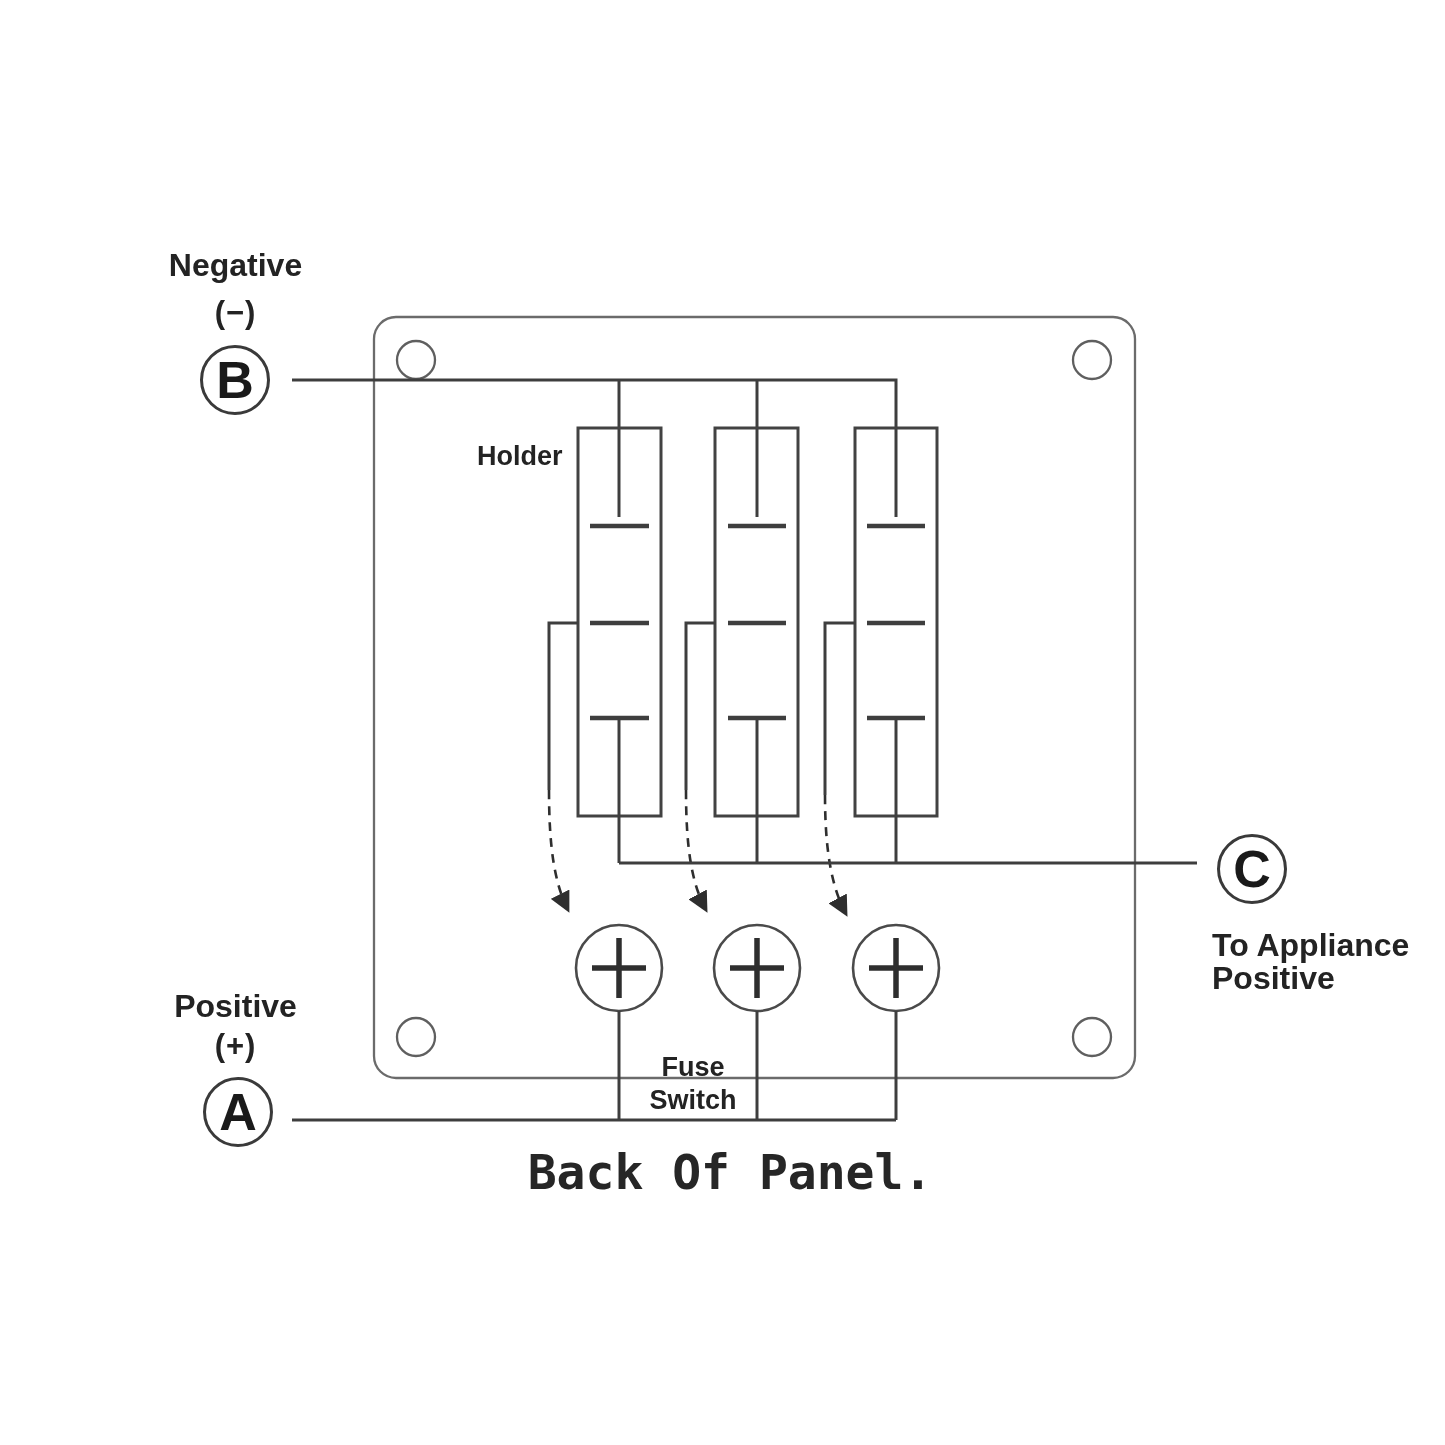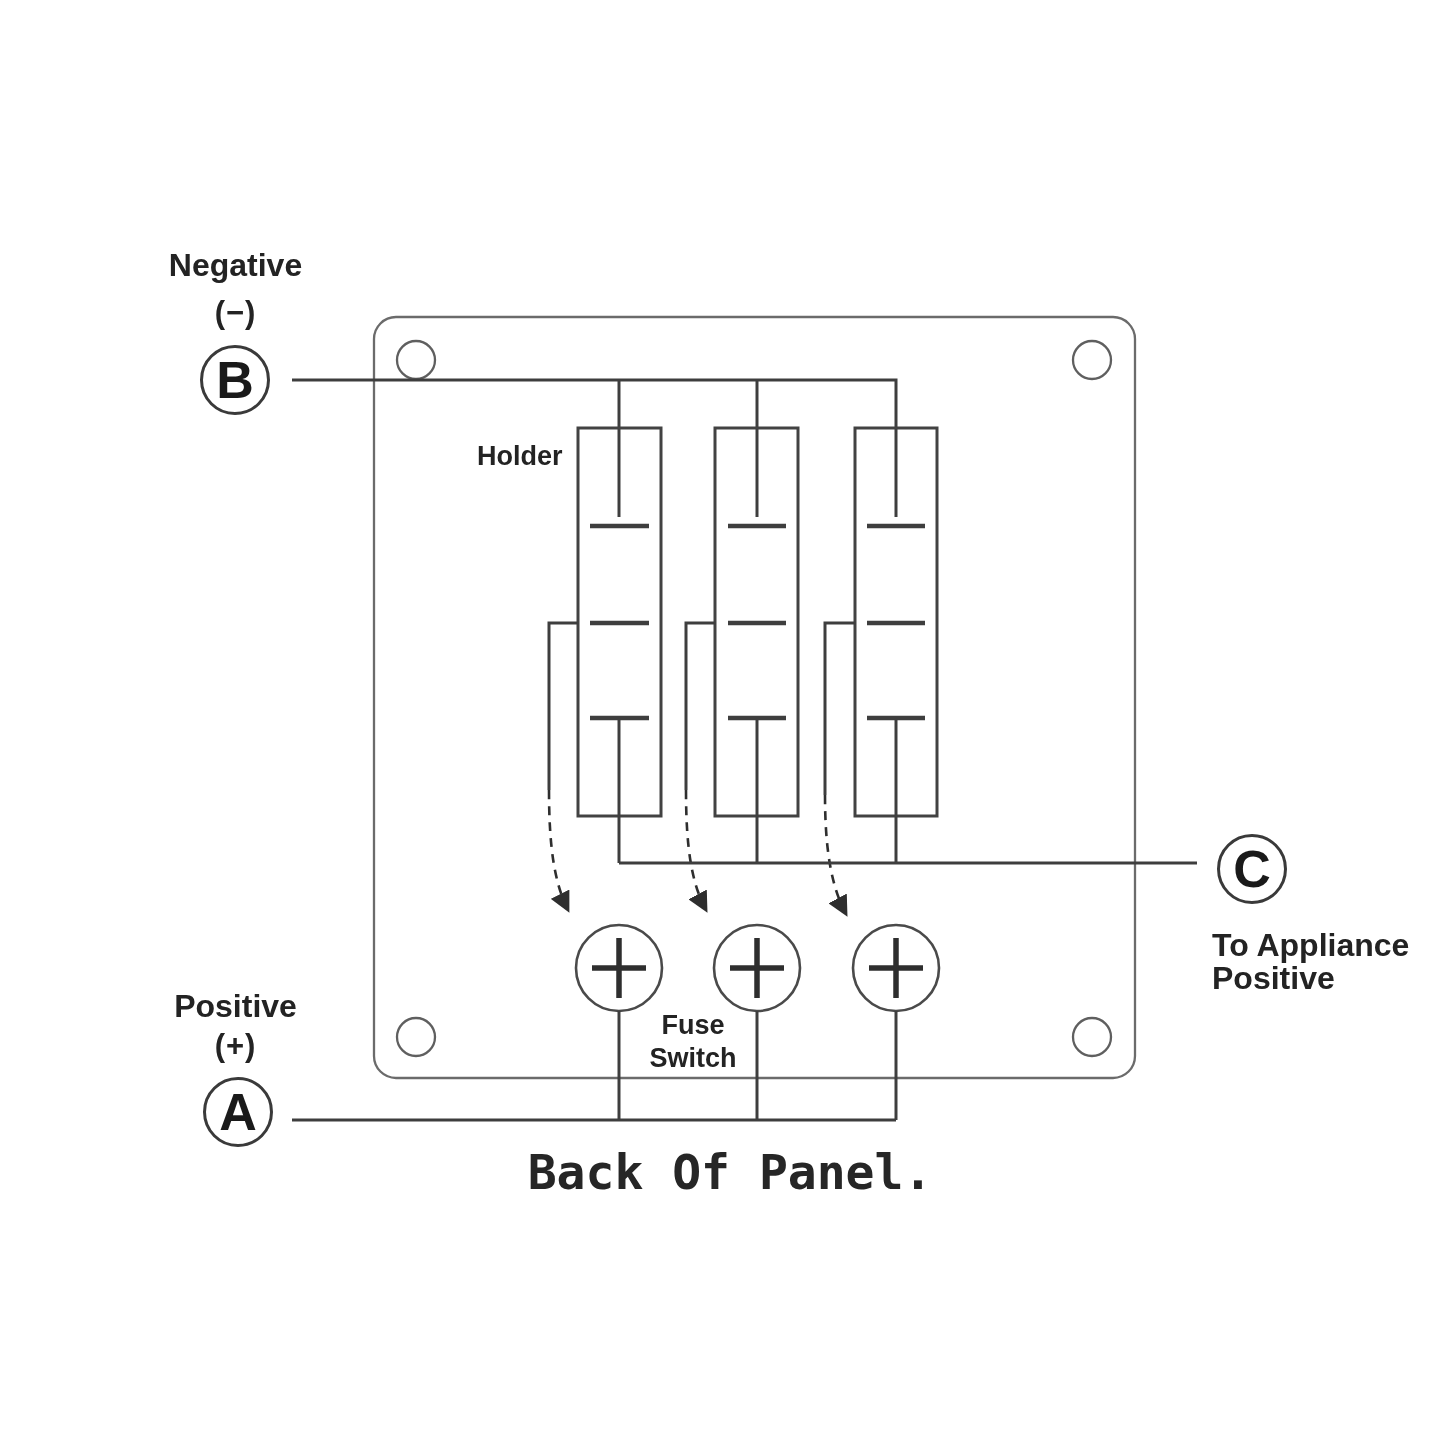--- a/index.html
+++ b/index.html
@@ -138,21 +138,21 @@
   </svg>
 
   <div class="lbl center name-label" style="left:168px; top:249px; width:135px;">Negative</div>
   <div class="lbl center polarity-label" style="left:168px; top:297px; width:135px;">(−)</div>
   <div class="terminal-circle" style="left:200px; top:345px;">
     <span>B</span>
   </div>
 
   <div class="lbl name-label" style="left:477px; top:443px; font-size:27px;">Holder</div>
 
-  <div class="lbl center name-label" style="left:628px; top:1009px; width:130px; line-height:33px; font-size:27px;">
+  <div class="lbl center name-label" style="left:628px; top:1051px; width:130px; line-height:33px; font-size:27px;">
     <div>Fuse</div>
     <div>Switch</div>
   </div>
 
   <div class="terminal-circle" style="left:1217px; top:834px;">
     <span>C</span>
   </div>
   <div class="lbl name-label" style="left:1176px; top:929px; line-height:33px;margin-left:36px;">
     <div>To Appliance</div>
     <div>Positive</div>

